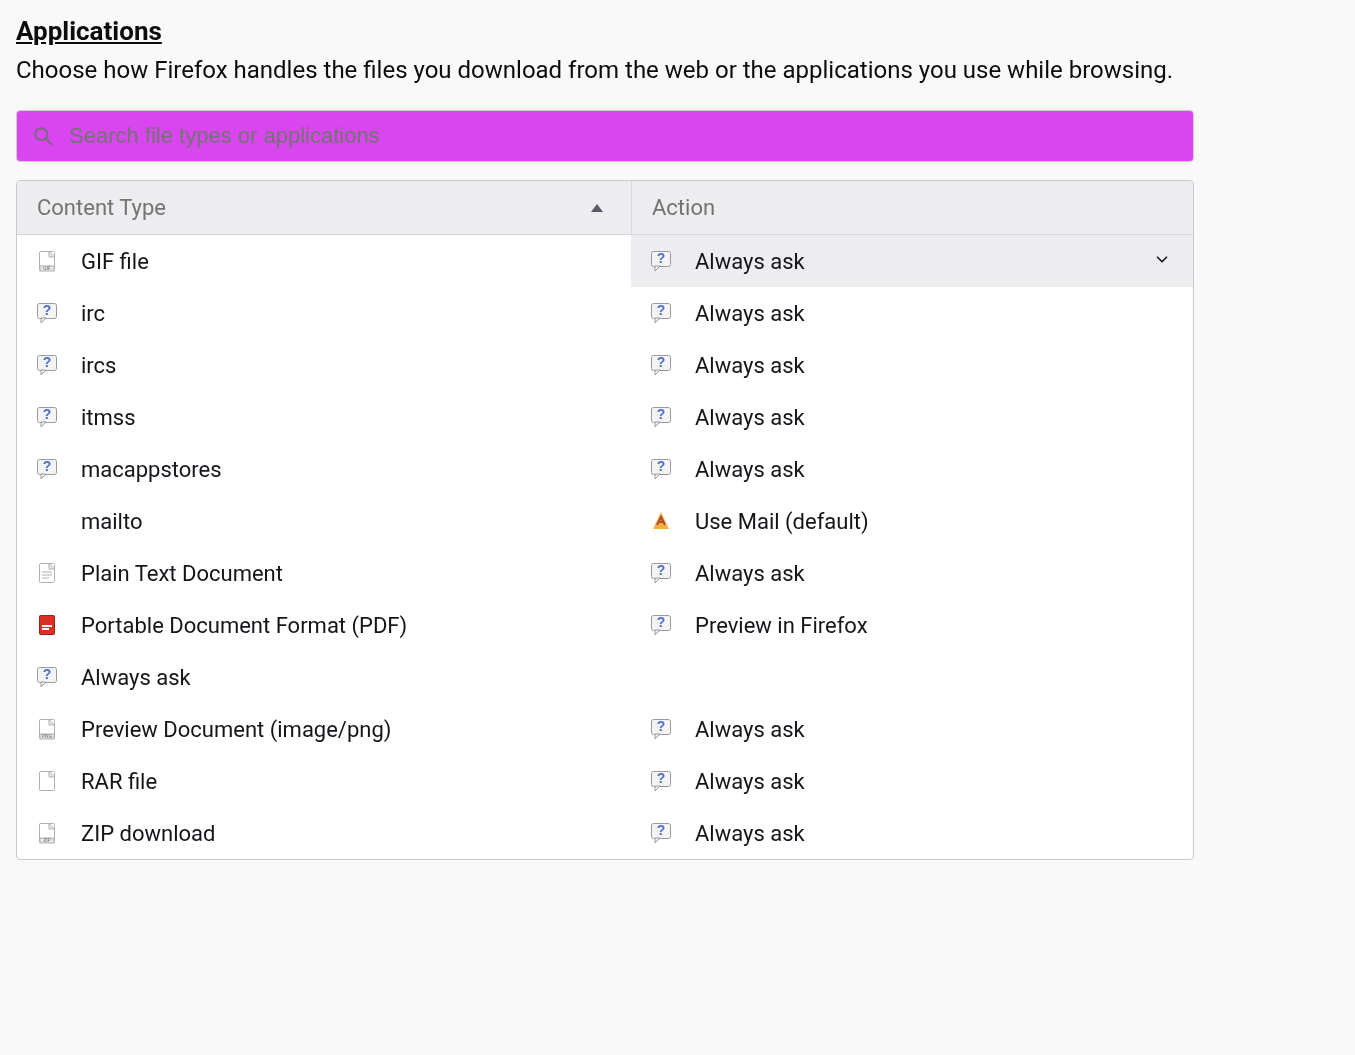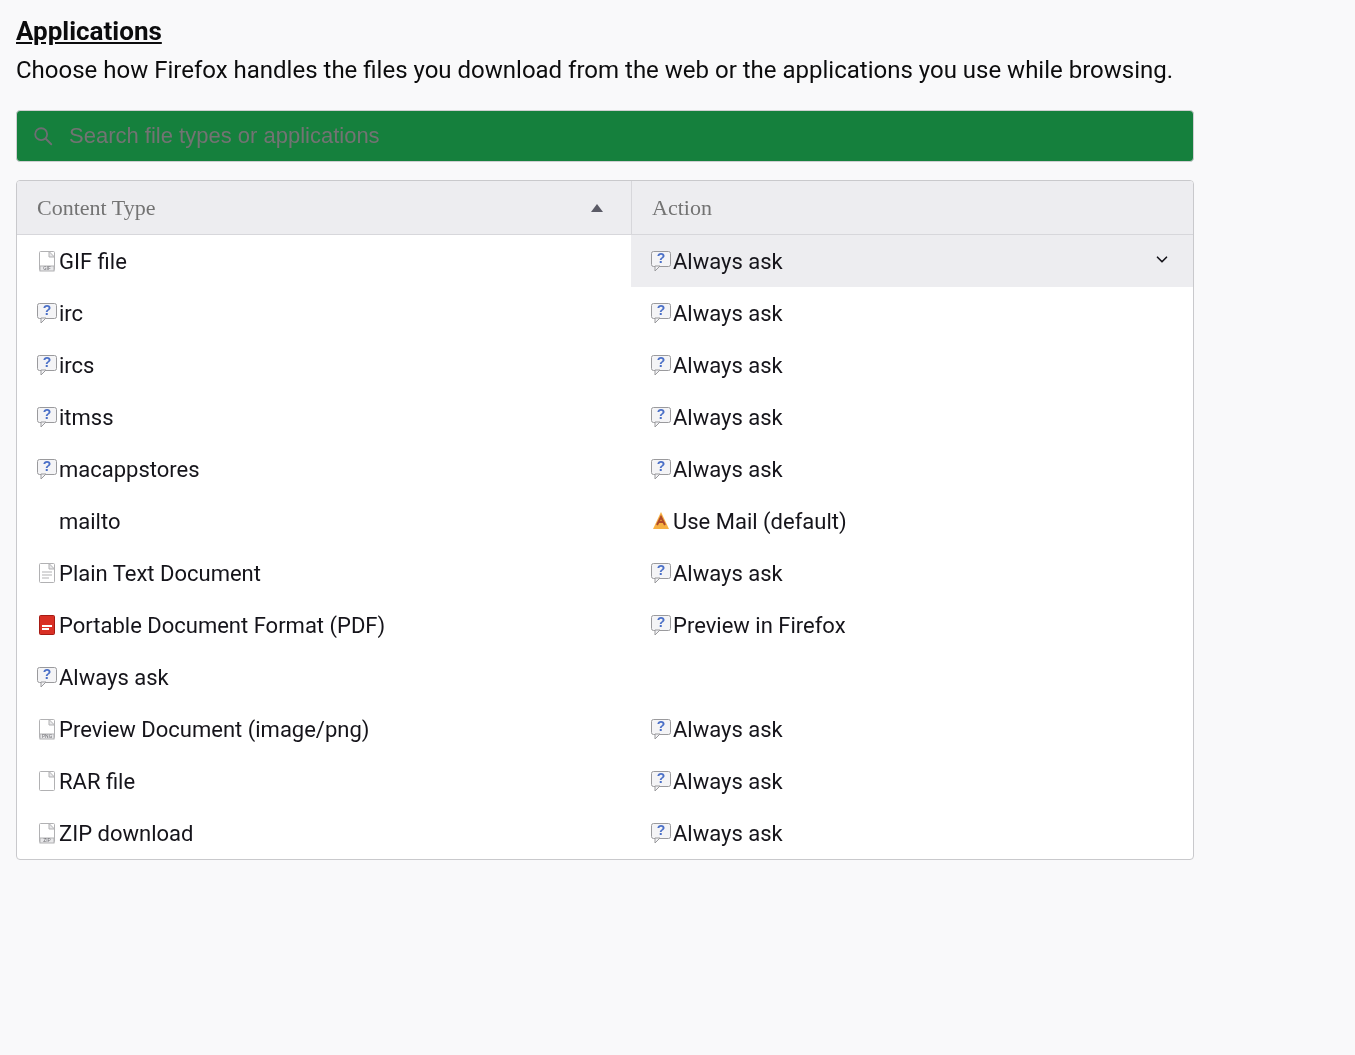--- a/index.html
+++ b/index.html
@@ -22,21 +22,21 @@
     text-decoration: underline;
   }
   .section-desc {
     font-size: 24px;
     line-height: 1.5;
     margin: 0 0 22px 0;
     color: #0c0c0d;
     max-width: 1160px;
   }
   .search-row {
-    background: #15803d;
+    background: #d946ef;
     border: 1px solid #cfcfd1;
     border-radius: 4px;
     height: 52px;
     display: flex;
     align-items: center;
     padding: 0 14px;
     gap: 12px;
   }
   .search-row svg { flex: 0 0 22px; }
   .search-input {
@@ -62,21 +62,20 @@
     border-bottom: 1px solid #d7d7db;
     height: 54px;
   }
   .col-header {
     display: flex;
     align-items: center;
     padding: 0 20px;
     font-size: 22px;
     color: #737373;
     position: relative;
-    font-family: Liberation Serif, serif;
   }
   .col-type  { flex: 0 0 614px; }
   .col-action{ flex: 1 1 auto; border-left: 1px solid #d7d7db; }
   .sort-arrow {
     margin-left: auto;
     margin-right: 8px;
     width: 0; height: 0;
     border-left: 6px solid transparent;
     border-right: 6px solid transparent;
     border-bottom: 8px solid #5b5b66;
@@ -88,20 +87,21 @@
 
   .rows { }
   .row {
     display: flex;
     height: 52px;
     align-items: stretch;
   }
   .cell {
     display: flex;
     align-items: center;
+    gap: 22px;
     padding: 0 18px;
     font-size: 22px;
     color: #15141a;
   }
   .cell.type  { flex: 0 0 614px; }
   .cell.action{
     flex: 1 1 auto;
     position: relative;
   }
   .cell.action.selected {

